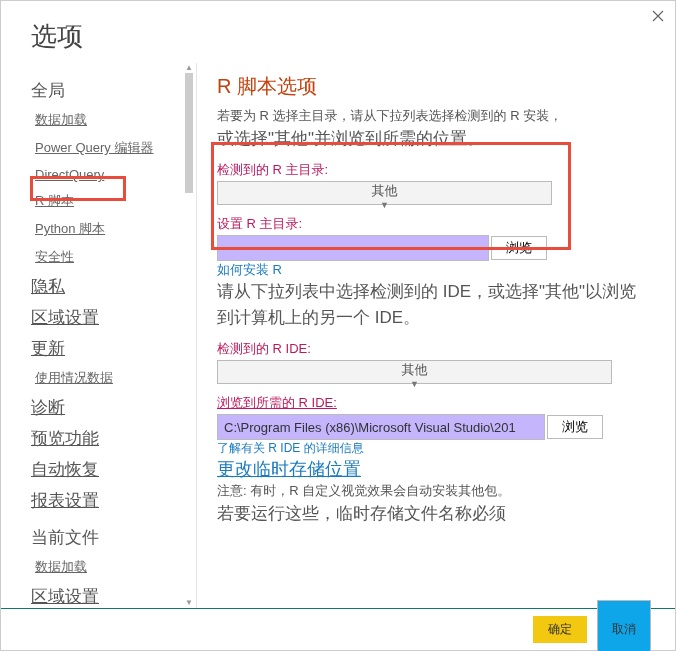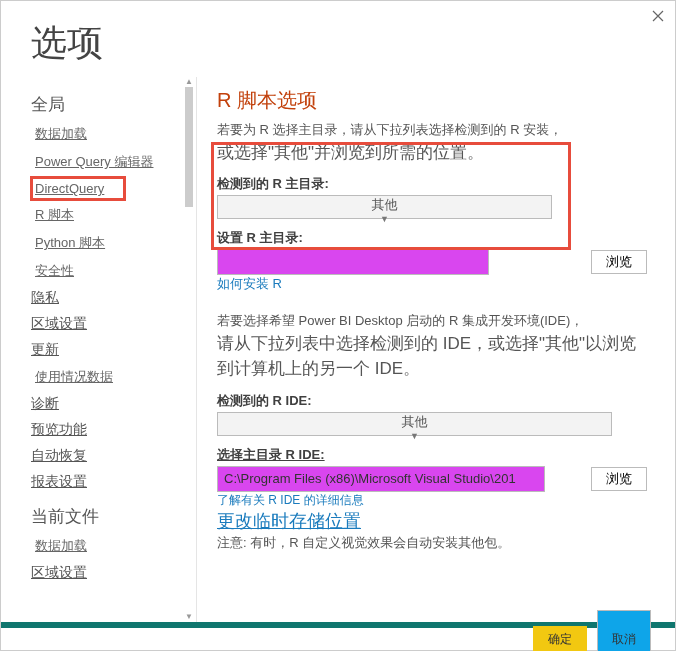--- a/index.html
+++ b/index.html
@@ -1,47 +1,47 @@
 <!DOCTYPE html>
 <html><head>
 <meta charset="utf-8">
 <style>
 * { box-sizing: border-box; margin: 0; padding: 0; }
 body { font-family: "Segoe UI", "Microsoft YaHei", sans-serif; font-size: 13px; color: #333; background: #fff; width: 676px; height: 651px; overflow: hidden; position: relative; }
 .dialog { width: 676px; height: 651px; border: 1px solid #ccc; display: flex; flex-direction: column; }
 .close-btn { position: absolute; top: 6px; right: 8px; width: 20px; height: 20px; cursor: pointer; color: #666; display: flex; align-items: center; justify-content: center; }
-.title { font-size: 36px; font-weight: 300; color: #444; padding: 18px 0 8px 30px; }
+.title { font-size: 26px; font-weight: 300; color: #444; padding: 18px 0 8px 30px; }
 .body { flex: 1; display: flex; overflow: hidden; border-top: 1px solid transparent; }
 .sidebar { width: 195px; padding: 10px 0 0 30px; position: relative; overflow: hidden; }
 .scrollbar { position: absolute; right: 3px; top: 10px; width: 8px; height: 120px; background: #ccc; border-radius: 0; }
 .scrollbar::before, .scrollbar::after { content: ""; position: absolute; left: 0; width: 8px; }
 .track-up { position: absolute; right: 3px; top: 0; width: 8px; height: 10px; color:#999; font-size:8px; text-align:center;}
 .track-down { position: absolute; right: 3px; bottom: 0; width: 8px; height: 10px; color:#999; font-size:8px; text-align:center;}
 .nav-section { font-size: 17px; color: #555; margin: 6px 0 4px 0; font-weight: 400; }
 .nav-item { font-size: 13px; color: #666; padding: 5px 0 5px 4px; cursor: pointer; text-decoration: underline; }
-.nav-item.large { font-size: 14px; color: #555; padding: 4px 0; }
+.nav-item.large { font-size: 17px; color: #555; padding: 4px 0; }
 .nav-item.selected { position: relative; }
 .red-box-1 { position: absolute; border: 3px solid #e74c3c; left: 30px; top: 176px; width: 96px; height: 25px; pointer-events: none; }
 .content { flex: 1; padding: 10px 28px 0 20px; overflow: hidden; border-left: 1px solid #e5e5e5; position: relative; }
 .h1 { font-size: 20px; color: #c2410c; margin-bottom: 6px; font-weight: 400; }
 .p { font-size: 13px; color: #555; line-height: 1.5; }
 .p-large { font-size: 17px; color: #555; line-height: 1.5; }
-.label { font-size: 13px; color: #404040; margin: 10px 0 2px 0; font-weight: bold; }
+.label { font-size: 13px; color: #be185d; margin: 10px 0 2px 0; }
 .select { width: 335px; height: 24px; border: 1px solid #bbb; background: #f3f3f3; padding: 0 6px; font-size: 13px; color: #555; display: flex; align-items: center; justify-content: space-between; cursor: pointer; flex-direction: column; }
 .select .caret { font-size: 9px; color: #777; }
-.input-row { display: flex; gap: 12px; align-items: center; justify-content: space-between; }
-.textbox { height: 24px; border: 1px solid #bbb; padding: 12px 6px; font-size: 13px; color: #333; background: #d946ef; }
+.input-row { display: flex; gap: 2px; align-items: center; }
+.textbox { height: 24px; border: 1px solid #bbb; padding: 12px 6px; font-size: 13px; color: #333; background: #c4b5fd; }
 .textbox.w1 { width: 272px; }
 .textbox.w2 { width: 328px; }
 .browse-btn { height: 24px; width: 56px; border: 1px solid #bbb; background: #fff; font-size: 13px; cursor: pointer; }
 .link { color: #1a7bbd; font-size: 13px; cursor: pointer; display: inline-block; }
 .link2 { color: #1a7bbd; font-size: 18px; cursor: pointer; margin-top: 0; display: inline-block; }
 .section-gap { margin-top: 18px; }
 .red-box-2 { position: absolute; border: 3px solid #e74c3c; left: 211px; top: 142px; width: 360px; height: 108px; pointer-events: none; }
-.footer { height: 28px; border-top: 6px solid #0f766e; display: flex; justify-content: flex-end; align-items: center; gap: 10px; padding-right: 24px; }
+.footer { height: 42px; border-top: 1px solid #0f766e; display: flex; justify-content: flex-end; align-items: center; gap: 10px; padding-right: 24px; }
 .btn-primary { background: #f2c811; border: 1px solid #f2c811; padding: 4px 14px; font-size: 12px; cursor: pointer; color: #333; }
 .btn-secondary { background: #0ea5e9; border: 1px solid #bbb; padding: 20px 14px; font-size: 12px; cursor: pointer; color: #333; }
 </style>
 </head>
 <body>
 
 <div class="dialog">
   <div class="close-btn">
     <svg width="12" height="12" viewBox="0 0 12 12">
         <path d="M1 1 L11 11 M11 1 L1 11" stroke="#666" stroke-width="1.2" fill="none"></path>
@@ -87,39 +87,39 @@
       </div>
 
       <div class="label">设置 R 主目录:</div>
       <div class="input-row">
         <input class="textbox w1" value="" style="">
         <button class="browse-btn">浏览</button>
       </div>
 
       <span class="link">如何安装 R</span>
 
-      <div class="p section-gap">若要选择希望 Power BI Desktop 启动的 R 集成开发环境(IDE)，</div>
       <div class="p-large">请从下拉列表中选择检测到的 IDE，或选择"其他"以浏览到计算机上的另一个 IDE。</div>
 
       <div class="label">检测到的 R IDE:</div>
       <div class="select" style="width:395px">
         <span>其他</span>
         <span class="caret">▼</span>
       </div>
 
-      <div class="label" style="text-decoration:underline">选择主目录 R IDE:</div>
+      <div class="label" style="text-decoration:underline">浏览到所需的 R IDE:</div>
       <div class="input-row">
         <input class="textbox w2" value="C:\Program Files (x86)\Microsoft Visual Studio\201" style="">
         <button class="browse-btn">浏览</button>
       </div>
 
       <span class="link" style="font-size:12px">了解有关 R IDE 的详细信息</span>
 
       <div><span class="link2" style="text-decoration:underline">更改临时存储位置</span></div>
       <div class="p">注意: 有时，R 自定义视觉效果会自动安装其他包。</div>
+      <div class="p-large">若要运行这些，临时存储文件名称必须</div>
     </div>
   </div>
 
   <div class="footer">
     <button class="btn-primary">确定</button>
     <button class="btn-secondary">取消</button>
   </div>
 
   <div class="red-box-1"></div>
   <div class="red-box-2"></div>

